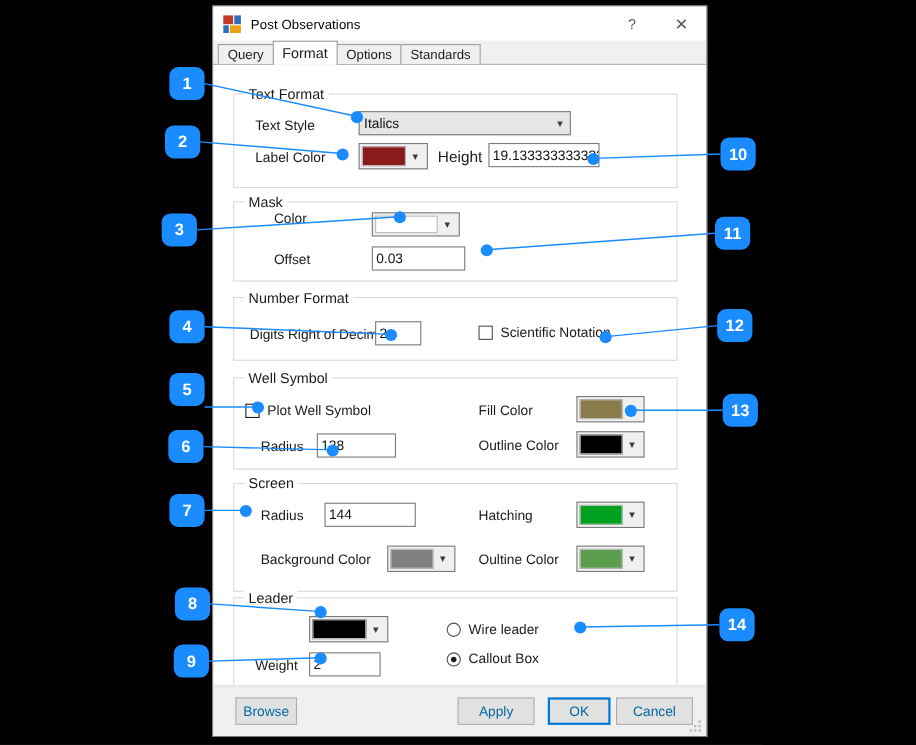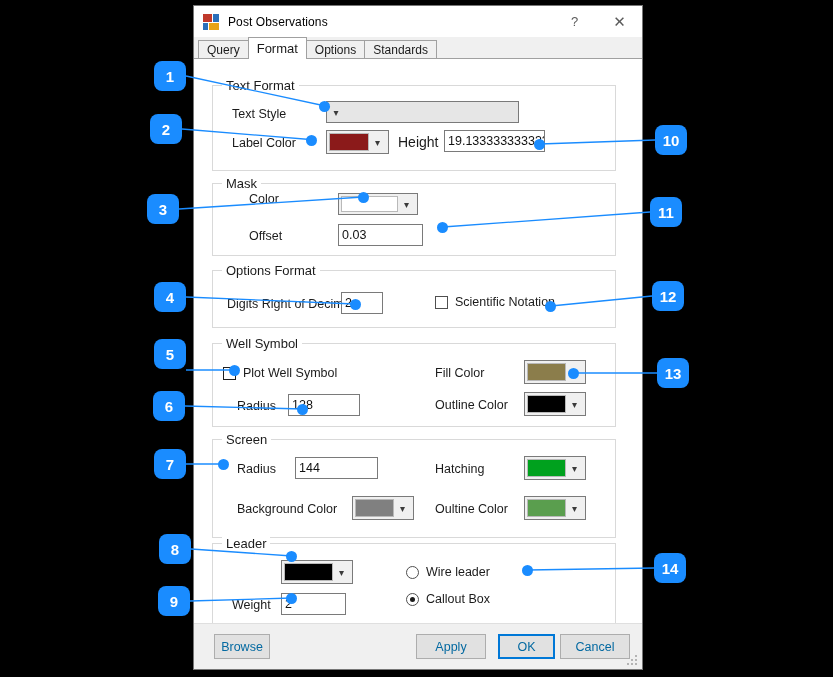--- a/index.html
+++ b/index.html
@@ -342,20 +342,21 @@
       <div class="tab">Options</div>
       <div class="tab">Standards</div>
     </div>
 
     <div class="panel">
 
       <div class="group" style="left:18px; top:26px; width:404px; height:86px;">
         <div class="legend">Text Format</div>
         <div class="lbl" style="left:19px; top:21px;">Text Style</div>
         <div class="combo" style="left:113px; top:15px; width:193px; height:22px;">
+          <div class="ctext">Italics</div>
           <div class="arrow">▾</div>
         </div>
         <div class="lbl" style="left:19px; top:50px;">Label Color</div>
         <div class="colorcombo" style="left:113px; top:44px; width:63px; height:24px;">
           <div class="sw" style="background:#8B1A1A;"></div>
           <div class="arrow">▾</div>
         </div>
         <div class="lbl" style="left:185px; top:48px; font-size:14px;">Height</div>
         <div class="txtbox" style="left:231px; top:44px; width:101px; height:22px;">19.133333333333</div>
       </div>
@@ -365,21 +366,21 @@
         <div class="lbl" style="left:36px; top:8px;">Color</div>
         <div class="colorcombo" style="left:125px; top:9px; width:80px; height:22px;">
           <div class="sw" style="background:#FFFFFF;"></div>
           <div class="arrow">▾</div>
         </div>
         <div class="lbl" style="left:36px; top:45px;">Offset</div>
         <div class="txtbox" style="left:125px; top:40px; width:85px; height:22px;">0.03</div>
       </div>
 
       <div class="group" style="left:18px; top:211px; width:404px; height:58px;">
-        <div class="legend">Options Format</div>
+        <div class="legend">Number Format</div>
         <div class="lbl" style="left:14px; top:26px;">Digits Right of Decimal</div>
         <div class="txtbox" style="left:128px; top:21px; width:42px; height:22px;">2</div>
         <div class="cbx" style="left:222px; top:24px;">
           <div class="box"></div>
           <div class="cbl">Scientific Notation</div>
         </div>
       </div>
 
       <div class="group" style="left:18px; top:284px; width:404px; height:84px;">
         <div class="legend">Well Symbol</div>

